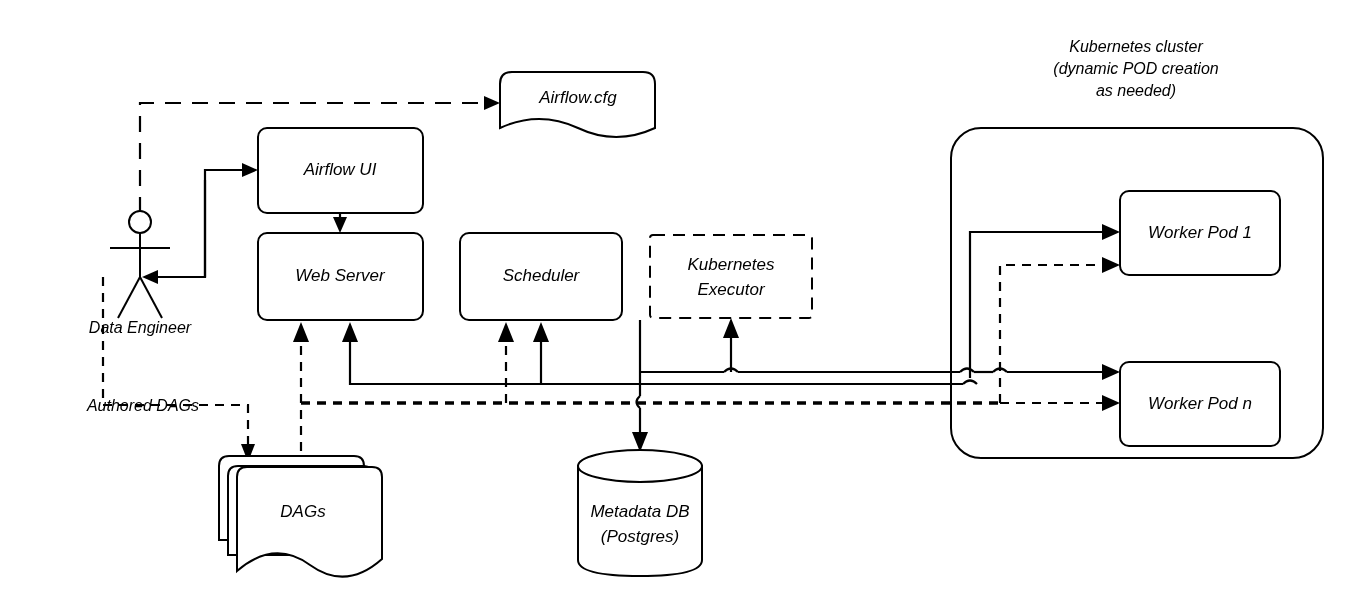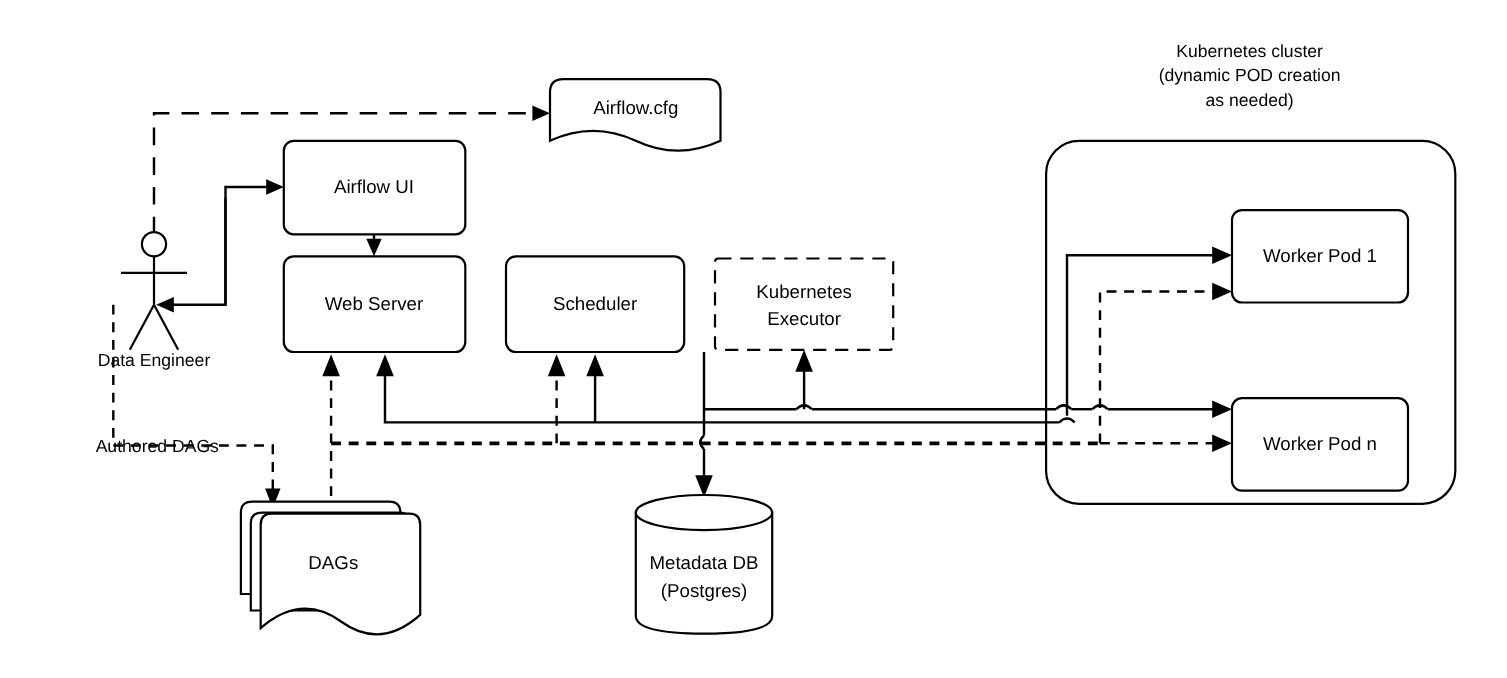--- a/index.html
+++ b/index.html
@@ -7,20 +7,21 @@
     padding: 0;
     background: #ffffff;
   }
   #diagram-root {
     position: relative;
     width: 1370px;
     height: 616px;
     background: #ffffff;
     overflow: hidden;
     font-family: "Liberation Sans", sans-serif;
+    font-style: italic;
   }
   svg#diagram-svg {
     display: block;
     width: 1370px;
     height: 616px;
   }
   .node-shape {
     fill: #ffffff;
     stroke: #000000;
     stroke-width: 2;

